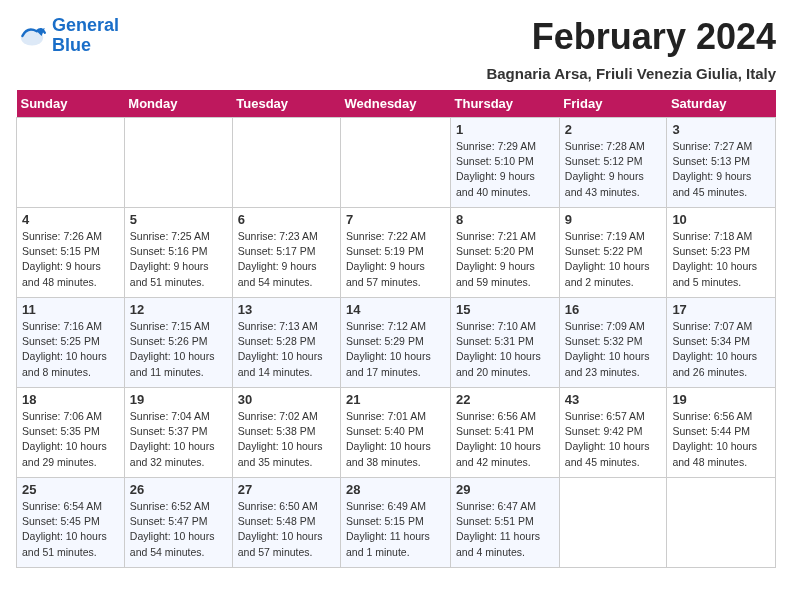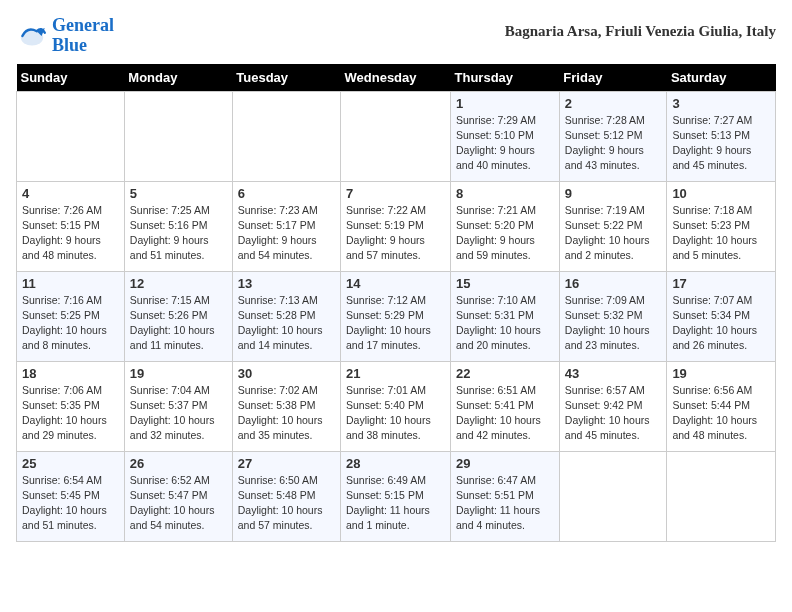--- a/index.html
+++ b/index.html
@@ -8,21 +8,20 @@
       background: #fff;
       width: 792px;
       min-height: 612px;
       padding: 16px;
     }
     .header {
       display: flex;
       justify-content: space-between;
       align-items: flex-start;
       margin-bottom: 8px;
-      font-family: Liberation Serif, serif;
     }
     .logo {
       display: flex;
       align-items: center;
       gap: 4px;
     }
     .logo-text {
       font-size: 18px;
       font-weight: bold;
       color: #333;
@@ -46,21 +45,21 @@
       color: #333;
       font-weight: bold;
       margin-top: 7px;
     }
     table {
       width: 100%;
       border-collapse: collapse;
       font-size: 11px;
     }
     thead tr th {
-      background-color: #000000;
+      background-color: #be185d;
       color: #fff;
       padding: 6px 4px;
       text-align: left;
       font-size: 13px;
       font-weight: bold;
     }
     tbody tr td {
       border: 1px solid #ccc;
       vertical-align: top;
       padding: 4px 5px;
@@ -97,20 +96,21 @@
       <ellipse cx="20" cy="22" rx="14" ry="10" fill="#1a6ec8" opacity="0.15"></ellipse>
       <path d="M8 20 Q14 8 26 14 Q32 8 36 16" fill="none" stroke="#1a6ec8" stroke-width="3" stroke-linecap="round"></path>
       <path d="M26 14 L36 10 L32 20" fill="#1a6ec8"></path>
     </svg>
     <div class="logo-text">
       <div><span>General</span></div>
       <div><span style="color:#1a6ec8;">Blue</span></div>
     </div>
   </div>
   <div class="title-block">
+    <div class="month-title">February 2024</div>
     <div class="location-title">Bagnaria Arsa, Friuli Venezia Giulia, Italy</div>
   </div>
 </div>
 
 <table>
   <thead>
     <tr>
     <th>Sunday</th>
         <th>Monday</th>
         <th>Tuesday</th>
@@ -274,21 +274,21 @@
         </td>
         <td>
           <span class="day-num">21</span>
           <div class="day-info">Sunrise: 7:01 AM
 Sunset: 5:40 PM
 Daylight: 10 hours
 and 38 minutes.</div>
         </td>
         <td>
           <span class="day-num">22</span>
-          <div class="day-info">Sunrise: 6:51 AM
+          <div class="day-info">Sunrise: 6:56 AM
 Sunset: 5:41 PM
 Daylight: 10 hours
 and 42 minutes.</div>
         </td>
         <td>
           <span class="day-num">43</span>
           <div class="day-info">Sunrise: 6:57 AM
 Sunset: 9:42 PM
 Daylight: 10 hours
 and 45 minutes.</div>

